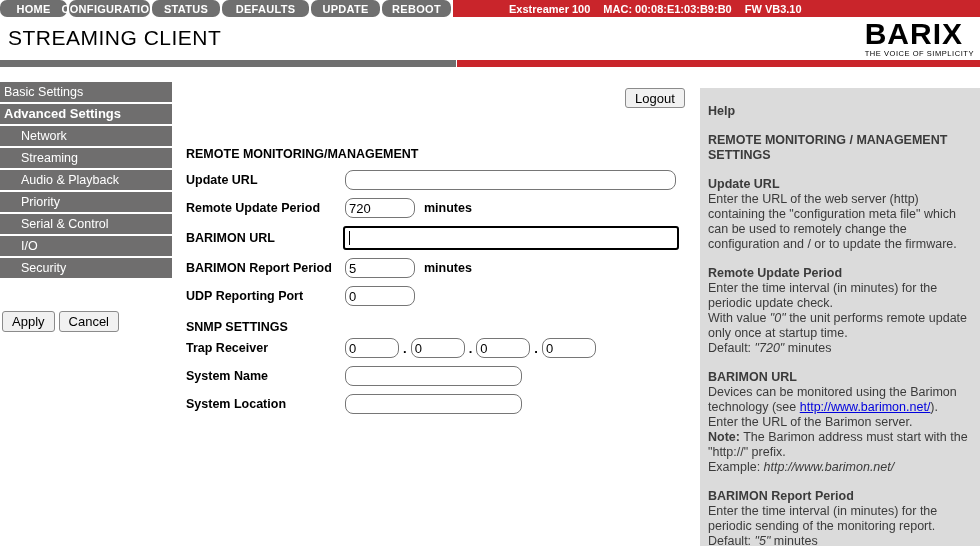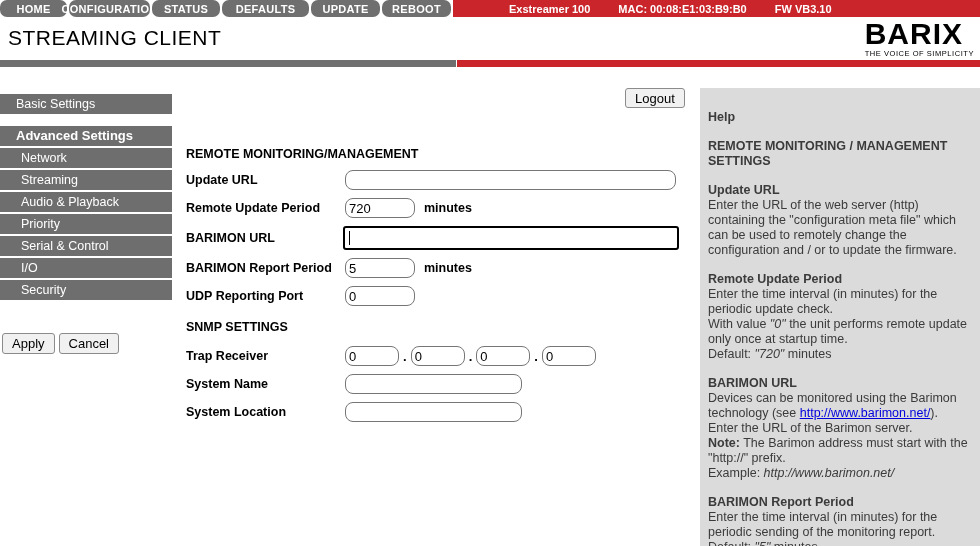--- a/index.html
+++ b/index.html
@@ -10,36 +10,36 @@
   }
   
   .navbar { position:absolute; top:0; left:0; width:980px; height:17px; display:flex; }
   .nav-item {
     background:#6F6F6F; color:#fff; font-weight:bold; font-size:11px;
     display:flex; align-items:center; justify-content:center;
     margin-right:2px; letter-spacing:.3px; cursor:pointer; flex:0 0 auto;border-radius:7px;
   }
   .nav-banner {
     flex:1; background:#C9252B; color:#fff; font-weight:bold; font-size:11px;
-    display:flex; align-items:center; padding-left:56px; gap:28px; white-space:nowrap;
+    display:flex; align-items:center; padding-left:56px; gap:13px; white-space:nowrap;
   }
   
   .page-title { position:absolute; top:26px; left:8px; font-size:21px; letter-spacing:.5px; color:#000; }
   .logo { position:absolute; top:20px; right:6px; }
   .logo-word { font-weight:bold; font-size:30px; line-height:28px; letter-spacing:1px; color:#000; }
   .logo-tagline { font-size:7.5px; letter-spacing:.55px; margin-top:1px; color:#000; }
   .bar-gray { position:absolute; top:60px; left:0; width:456px; height:7px; background:#6F6F6F; }
   .bar-red  { position:absolute; top:60px; left:457px; width:523px; height:7px; background:#C9252B; }
   
   .sidebar { position:absolute; top:82px; left:0; width:172px; }
   .side-item {
     background:#6F6E6E; color:#fff; font-size:12.5px; height:20px; line-height:20px;
     padding-left:21px; margin-bottom:2px; cursor:pointer; white-space:nowrap;
   }
-  .side-item.top { padding-left:16px;margin-top:12px; }
+  .side-item.top { padding-left:4px; }
   .side-item.bold { font-weight:bold; font-size:13px; }
   .side-item.remote { height:auto; padding:0; white-space:normal; }
   .side-item.remote .wrap2 { display:block; width:148px; text-indent:22px; line-height:18px; padding:2px 0 3px; }
   .side-buttons { margin-top:33px; padding-left:2px; display:flex; gap:4px; }
   button {
     font-family:"Liberation Sans", sans-serif; font-size:13px; color:#000;
     background:#f1f1f1; border:1px solid #8b8b8b; border-radius:3px;
     height:21px; padding:0 9px; cursor:pointer;
   }
   
@@ -60,21 +60,21 @@
   .in-medium { width:177px; }
   .focus-wrap { position:relative; display:inline-block; }
   .in-focused { width:336px; height:24px; border:2px solid #000; border-radius:3px; margin-left:-2px; }
   .caret { position:absolute; left:4px; top:5px; width:1px; height:14px; background:#000; }
   .dot { font-weight:bold; font-size:13px; margin:0 4px; }
   .snmp-block { margin-top:14px; }
   
   .help {
     position:absolute; top:88px; left:700px; width:280px; height:458px;
     background:#DBDBDB; color:#3b3b3b; font-size:12.5px; line-height:15px;
-    padding:22px 8px; overflow:hidden;
+    padding:16px 8px; overflow:hidden;
   }
   .help-title { font-weight:bold; margin-bottom:14px; }
   .help-heading { font-weight:bold; margin-bottom:14px; }
   .help-sec { margin-bottom:14px; }
   .help-sec-title { font-weight:bold; }
   .help a { color:#0000DD; text-decoration:underline; cursor:pointer; }
   .it { font-style:italic; }
   .b { font-weight:bold; }
 </style>
 </head>
@@ -147,21 +147,21 @@
     <input class="in-small" type="text" value="5" style="">
     <span class="suffix">minutes</span>
   </div>
 
   <div class="frow">
     <span class="flabel">UDP Reporting Port</span>
     <input class="in-small" type="text" value="0" style="">
   </div>
 
   <div class="snmp-block">
-    <div class="section-title" style="margin-bottom:12px">SNMP SETTINGS</div>
+    <div class="section-title" style="margin-bottom:4px">SNMP SETTINGS</div>
 
     <div class="frow">
       <span class="flabel">Trap Receiver</span>
       <input class="in-octet" type="text" value="0" style="">
       <span class="dot">.</span>
       <input class="in-octet" type="text" value="0" style="">
       <span class="dot">.</span>
       <input class="in-octet" type="text" value="0" style="">
       <span class="dot">.</span>
       <input class="in-octet" type="text" value="0" style="">

